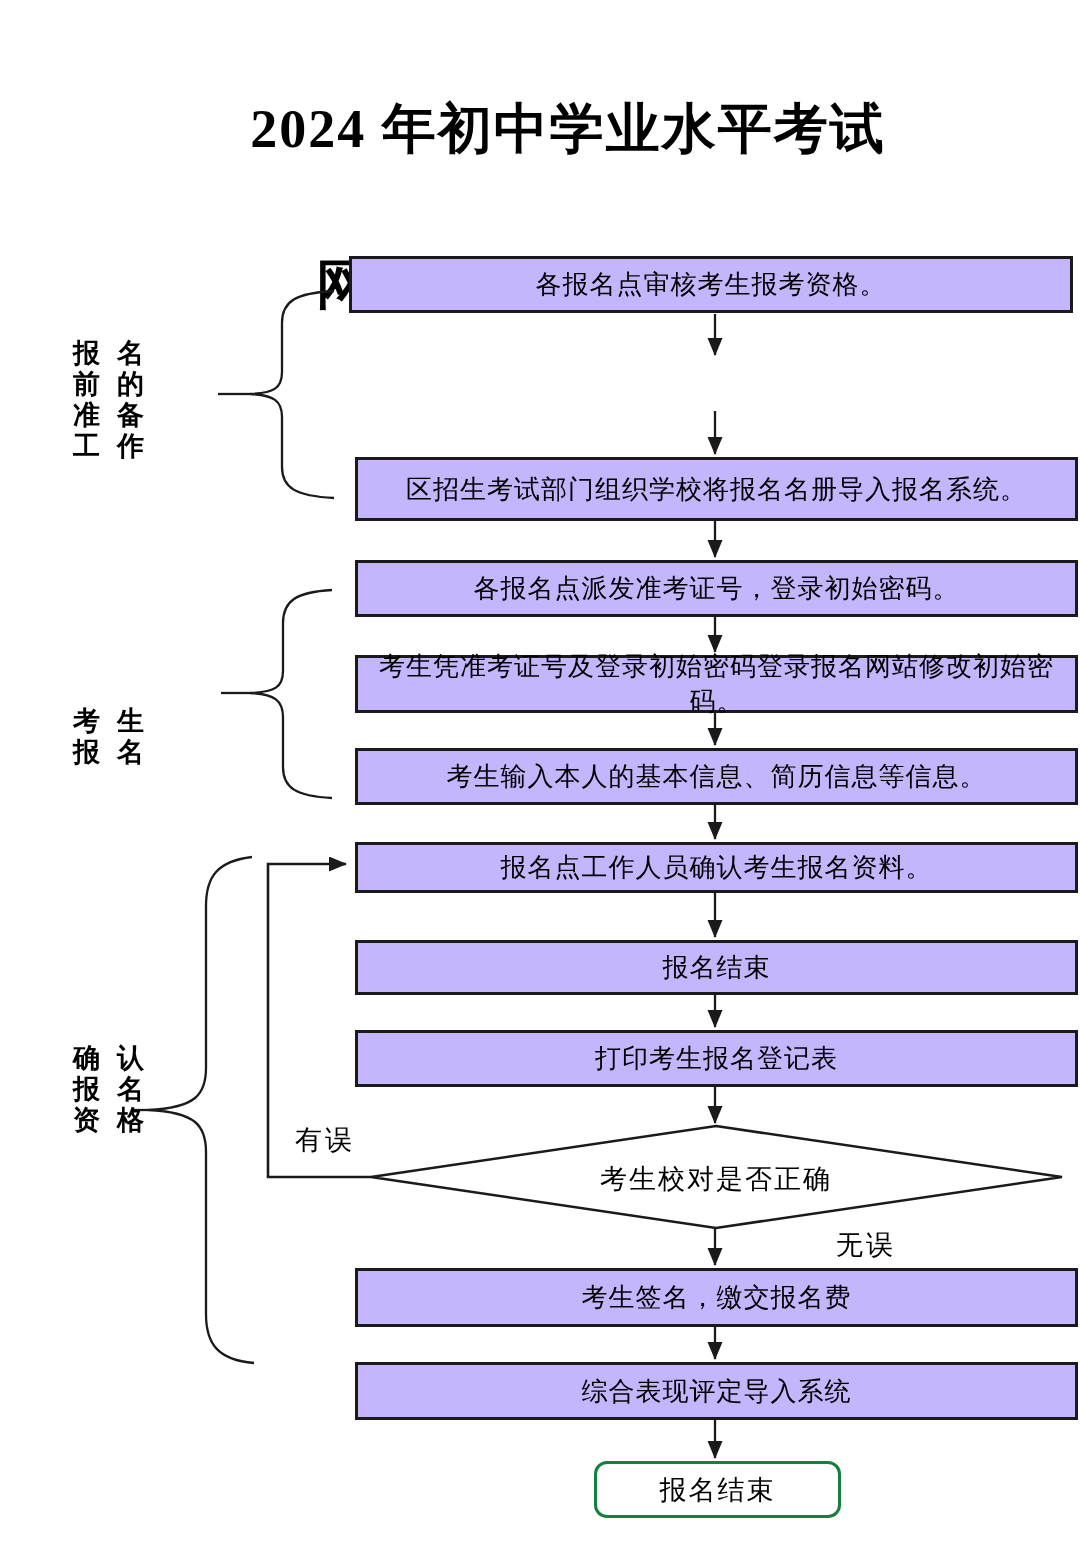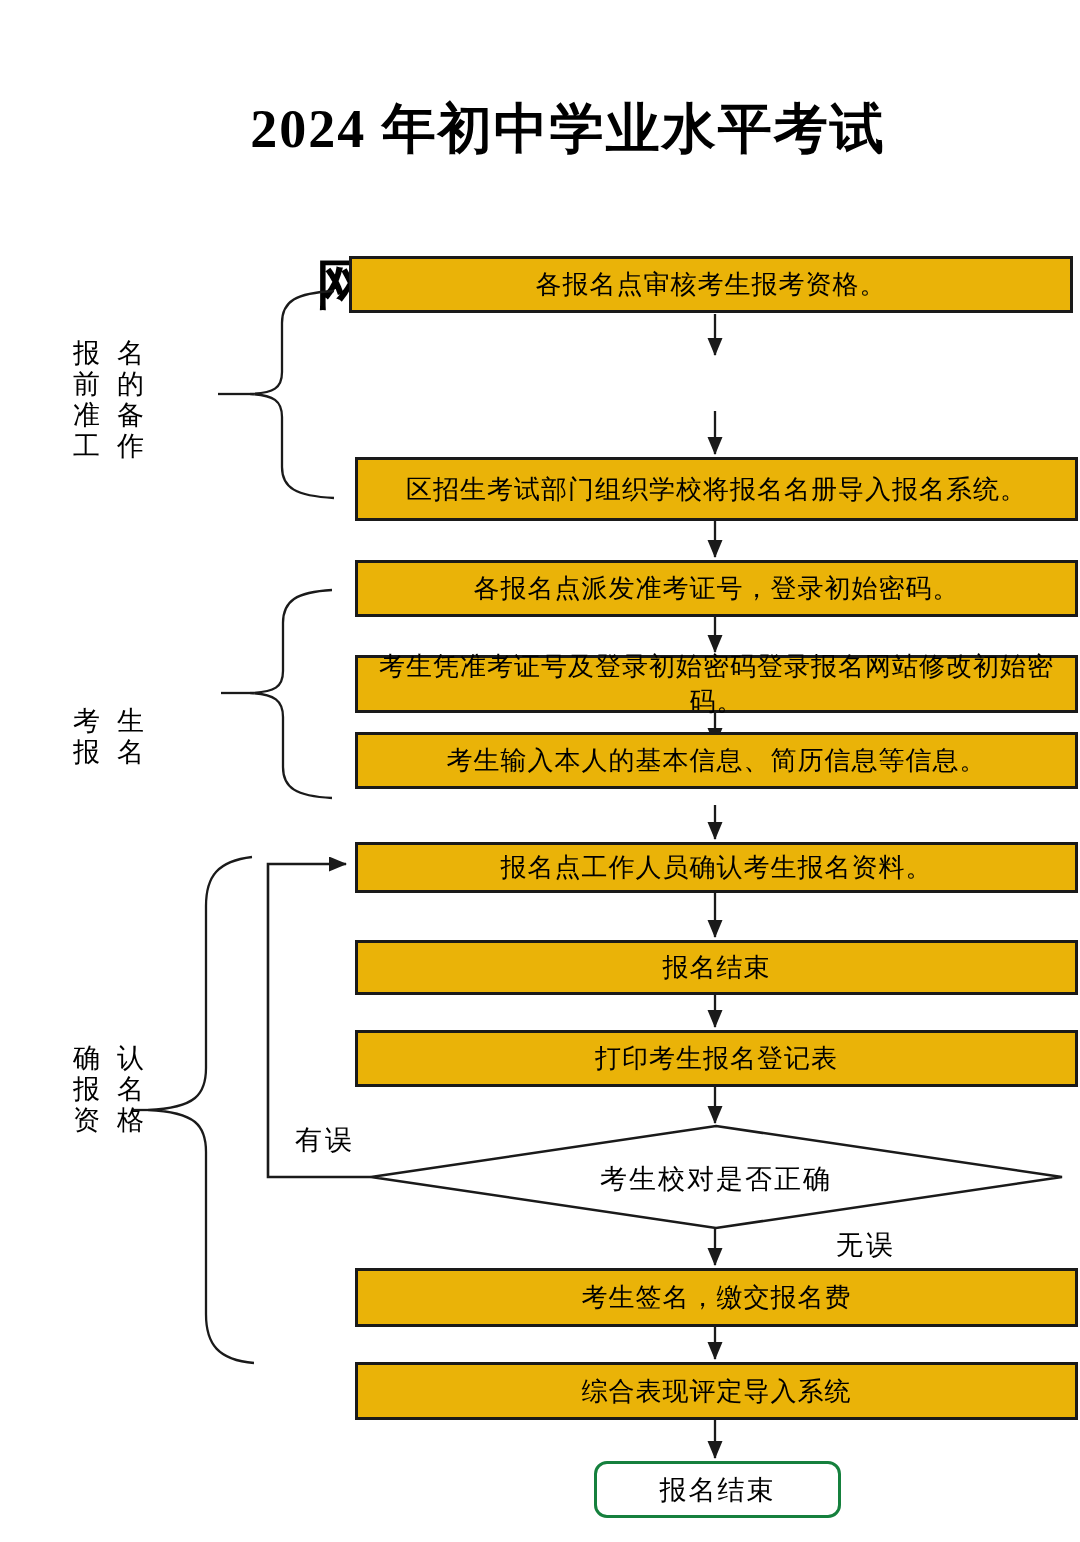--- a/index.html
+++ b/index.html
@@ -34,21 +34,21 @@
     left: 0;
     top: 0;
     width: 1080px;
     height: 1542px;
   }
   .flow-box {
     position: absolute;
     left: 309px;
     width: 723px;
     border: 3px solid #1a1a1a;
-    background: #eab308;
+    background: #c4b5fd;
     display: flex;
     align-items: center;
     justify-content: center;
     text-align: center;
     font-size: 26px;
     letter-spacing: 1px;
     box-sizing: border-box;
   }
   .terminator {
     position: absolute;
@@ -66,20 +66,21 @@
     letter-spacing: 2px;
     box-sizing: border-box;
   }
   .side-label {
     position: absolute;
     left: 27px;
     font-size: 27px;
     line-height: 31px;
     letter-spacing: 17px;
     white-space: pre-line;
+    font-weight: bold;
   }
   .branch-label {
     position: absolute;
     font-size: 27px;
     letter-spacing: 3px;
   }
   .decision-text {
     position: absolute;
     left: 470px;
     top: 1161px;
@@ -142,21 +143,21 @@
   <div class="side-label" style="top:706px">考生
 报名</div>
   <div class="side-label" style="top:1043px">确认
 报名
 资格</div>
 
   <div class="flow-box" style="left:303px; width:724px; top:256px; height:57px">各报名点审核考生报考资格。</div>
   <div class="flow-box" style="top:457px; height:64px">区招生考试部门组织学校将报名名册导入报名系统。</div>
   <div class="flow-box" style="top:560px; height:57px">各报名点派发准考证号，登录初始密码。</div>
   <div class="flow-box" style="top:655px; height:58px">考生凭准考证号及登录初始密码登录报名网站修改初始密码。</div>
-  <div class="flow-box" style="top:732px; height:57px">考生输入本人的基本信息、简历信息等信息。</div>
+  <div class="flow-box" style="top:748px; height:57px">考生输入本人的基本信息、简历信息等信息。</div>
   <div class="flow-box" style="top:842px; height:51px">报名点工作人员确认考生报名资料。</div>
   <div class="flow-box" style="top:940px; height:55px">报名结束</div>
   <div class="flow-box" style="top:1030px; height:57px">打印考生报名登记表</div>
   <div class="flow-box" style="top:1268px; height:59px">考生签名，缴交报名费</div>
   <div class="flow-box" style="top:1362px; height:58px">综合表现评定导入系统</div>
 
   <div class="decision-text">考生校对是否正确</div>
   <div class="branch-label" style="left:249px; top:1122px">有误</div>
   <div class="branch-label" style="left:790px; top:1227px">无误</div>
 

